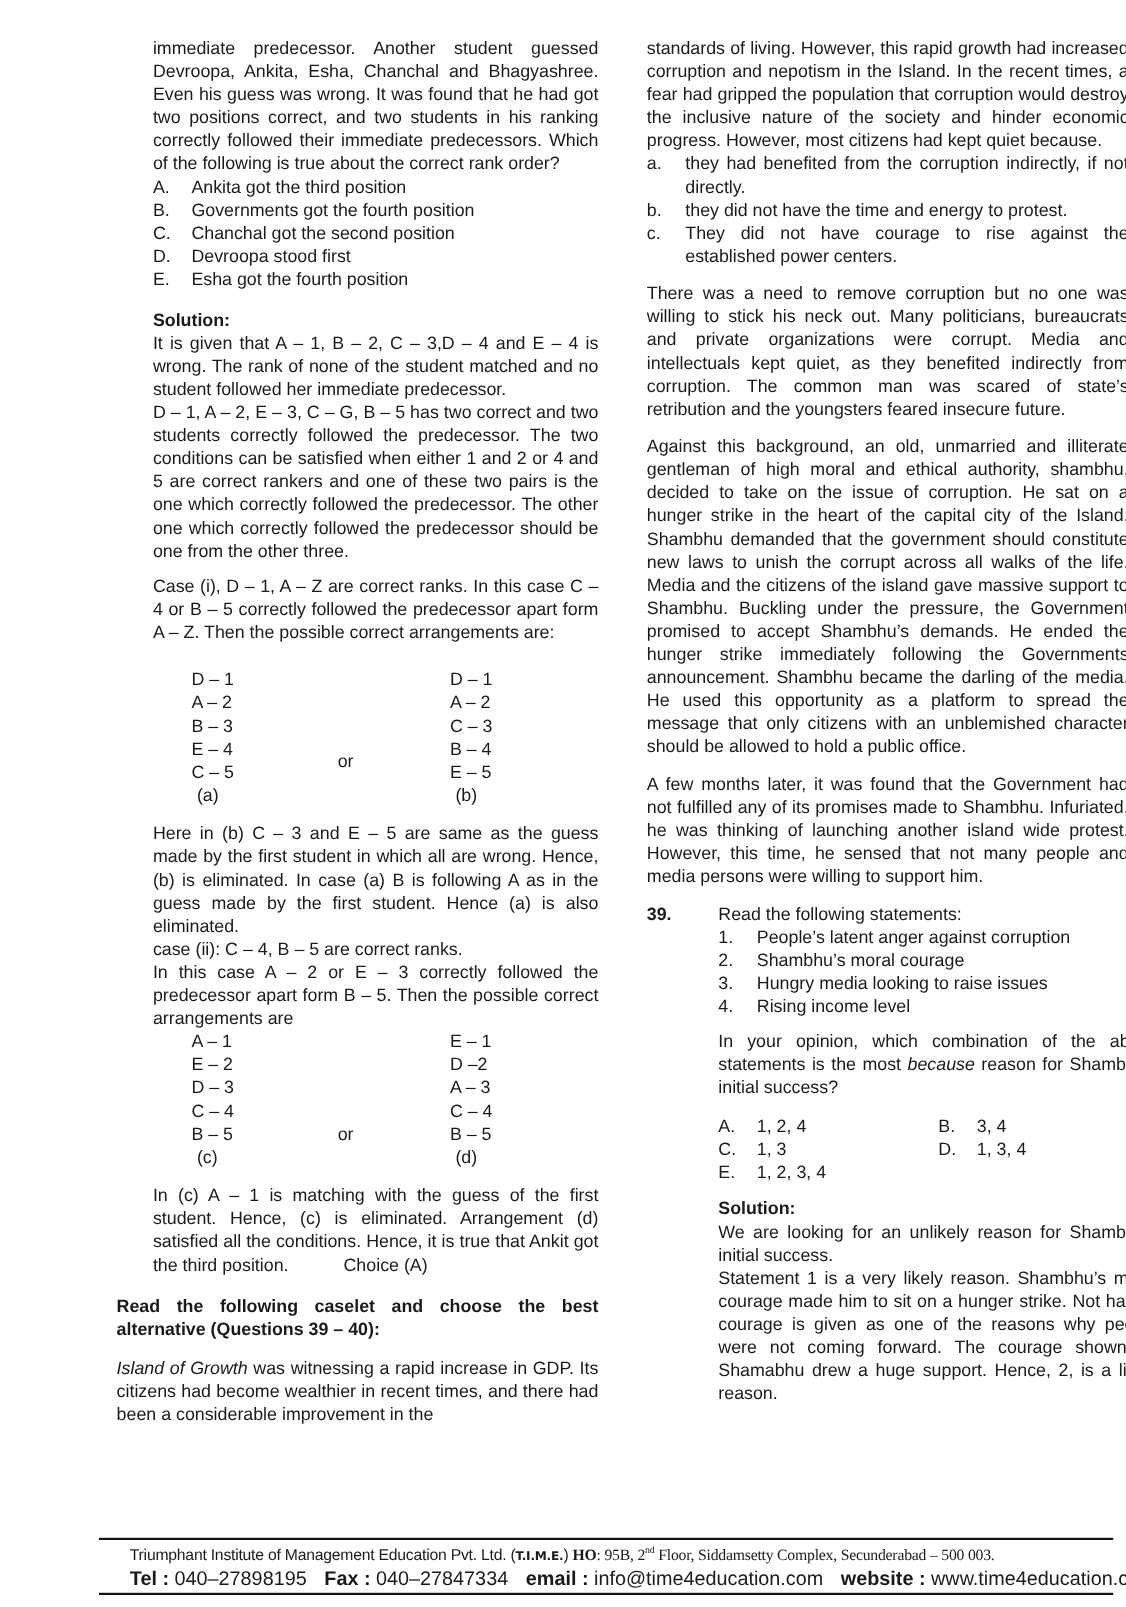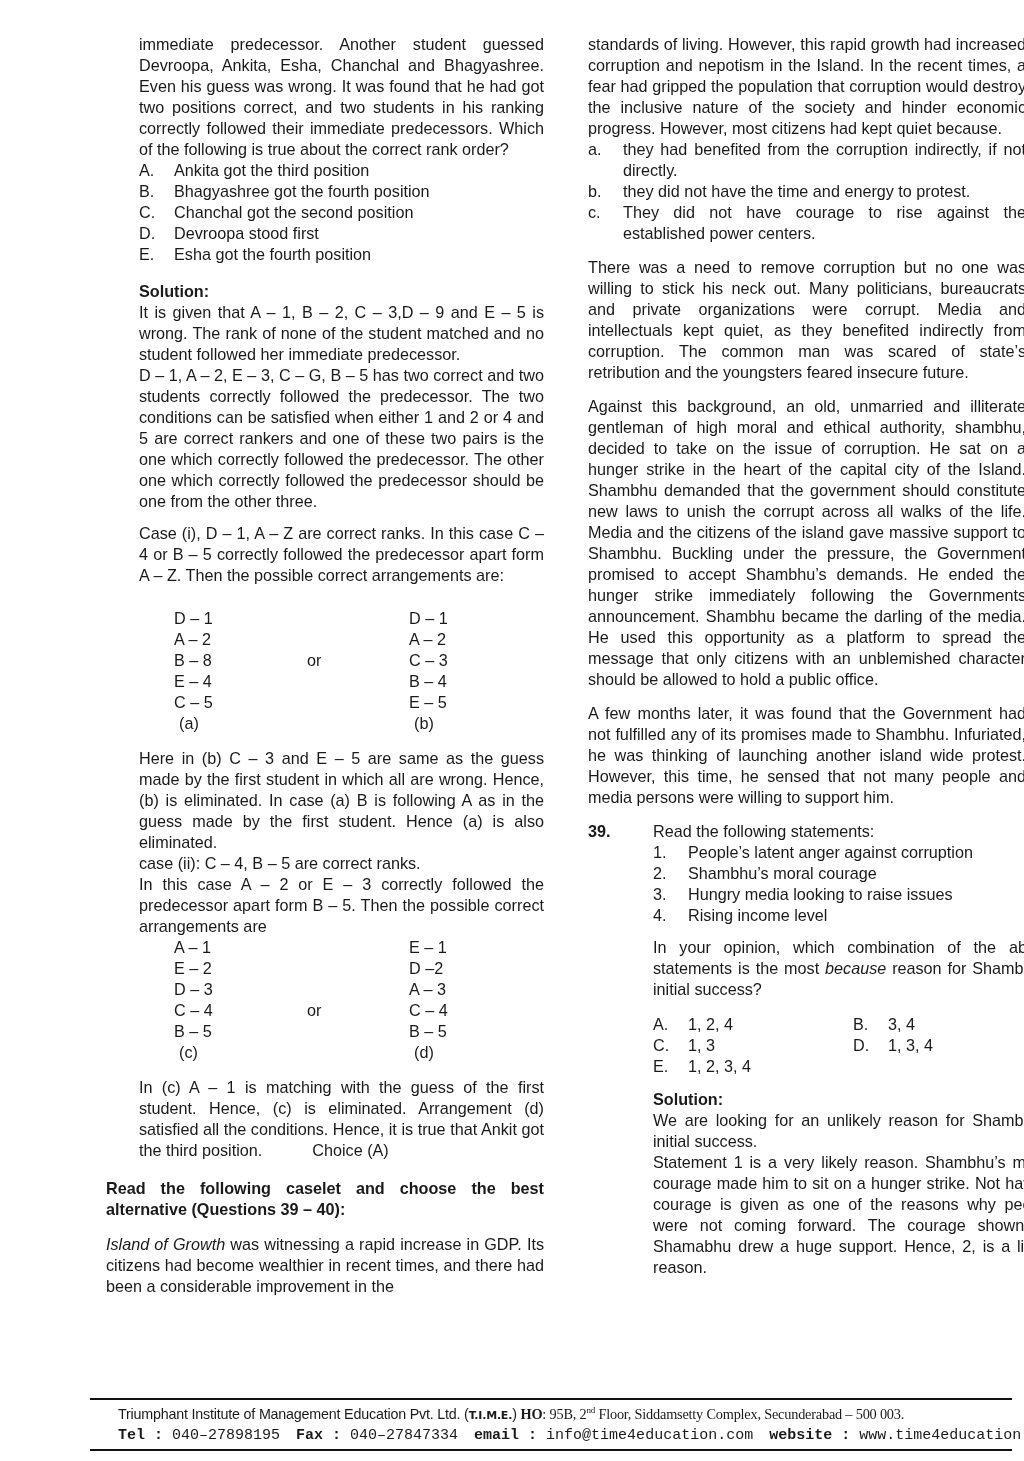--- a/index.html
+++ b/index.html
@@ -12,86 +12,86 @@
   .col-left { left: 139px; width: 405px; }
   .col-right { left: 588px; width: 438px; }
   p { margin: 0; text-align: justify; }
   .gap { height: 11px; }
   .opt { display: flex; }
   .opt .lbl { width: 35px; flex: none; }
   .opt .txt { flex: 1; text-align: justify; }
   .bold { font-weight: bold; }
   .arr { display: flex; margin-left: 35px; margin-top: 11px; }
   .arr .c1 { width: 103px; }
-  .arr .mid { width: 132px; display: flex; align-items: flex-start; }
+  .arr .mid { width: 132px; display: flex; align-items: center; }
   .arr .c2 { width: 100px; }
   .arr .tag { padding-left: 5px; }
   .arr2 { margin-top: 0; }
   .full-left { margin-left: -33px; width: 438px; }
   .choice-inline { display: inline-block; margin-left: 50px; }
   .q-head { display: flex; gap: 30px; }
   .q-num { width: 35px; font-weight: bold; flex: none; }
   .q-body { flex: 1; }
   .stmt { display: flex; }
   .stmt .n { width: 35px; flex: none; }
   .answers { display: grid; grid-template-columns: 200px 200px; }
   .ans { display: flex; }
   .ans .l { width: 35px; flex: none; }
   .footer {
     position: absolute; left: 90px; width: 922px; top: 1398px;
     border-top: 2.5px solid #111; border-bottom: 2.5px solid #111;
     padding: 4px 4px 3px 28px; box-sizing: border-box;
   }
   .f1 { font-family: "Liberation Sans", sans-serif; font-size: 14.3px; line-height: 20px; white-space: nowrap; letter-spacing: -0.2px; }
-  .f2 { font-family: Liberation Mono, monospace; font-size: 15px; line-height: 20px; white-space: nowrap; display: flex; }
+  .f2 { font-family: Liberation Sans, sans-serif; font-size: 18px; line-height: 20px; white-space: nowrap; display: flex; }
   .serif { font-family: "Liberation Serif", serif; }
   .f2 .sp { margin-right: 16px; }
   .f2 .code { margin-left: auto; font-weight: bold; margin-right: 4px; }
   sup { font-size: 9px; line-height: 0; }
   .tlogo { font-family: "DejaVu Sans", sans-serif; font-weight: bold; font-size: 11px; }
 </style>
 </head>
 <body>
 
 <div class="col col-left">
   <p>immediate predecessor. Another student guessed Devroopa, Ankita, Esha, Chanchal and Bhagyashree. Even his guess was wrong. It was found that he had got two positions correct, and two students in his ranking correctly followed their immediate predecessors. Which of the following is true about the correct rank order?</p>
   <div>
     <div class="opt">
         <span class="lbl">A.</span>
         <span>Ankita got the third position</span>
       </div>
     <div class="opt">
         <span class="lbl">B.</span>
-        <span>Bhagyashree got the fourth position</span>
+        <span>Governments got the fourth position</span>
       </div>
     <div class="opt">
         <span class="lbl">C.</span>
         <span>Chanchal got the second position</span>
       </div>
     <div class="opt">
         <span class="lbl">D.</span>
         <span>Devroopa stood first</span>
       </div>
     <div class="opt">
         <span class="lbl">E.</span>
         <span>Esha got the fourth position</span>
       </div>
   </div>
   <div class="gap" style="height:16px"></div>
   <p class="bold">Solution:</p>
-  <p>It is given that A – 1, B – 2, C – 3,D – 9 and E – 5 is wrong. The rank of none of the student matched and no student followed her immediate predecessor.</p>
+  <p>It is given that A – 1, B – 2, C – 3,D – 4 and E – 4 is wrong. The rank of none of the student matched and no student followed her immediate predecessor.</p>
   <p>D – 1, A – 2, E – 3, C – G, B – 5 has two correct and two students correctly followed the predecessor. The two conditions can be satisfied when either 1 and 2 or 4 and 5 are correct rankers and one of these two pairs is the one which correctly followed the predecessor. The other one which correctly followed the predecessor should be one from the other three.</p>
   <div class="gap"></div>
   <p>Case (i), D – 1, A – Z are correct ranks. In this case C – 4 or B – 5 correctly followed the predecessor apart form A – Z. Then the possible correct arrangements are:</p>
 
   <div class="arr" style="margin-top:22px">
     <div class="c1">
       <div>D – 1</div>
       <div>A – 2</div>
-      <div>B – 8</div>
+      <div>B – 3</div>
       <div>E – 4</div>
       <div>C – 5</div>
       <div class="tag">(a)</div>
     </div>
     <div class="mid">
         <span style="margin-top:42px; margin-left:30px">or</span>
       </div>
     <div class="c2">
       <div>D – 1</div>
       <div>A – 2</div>

